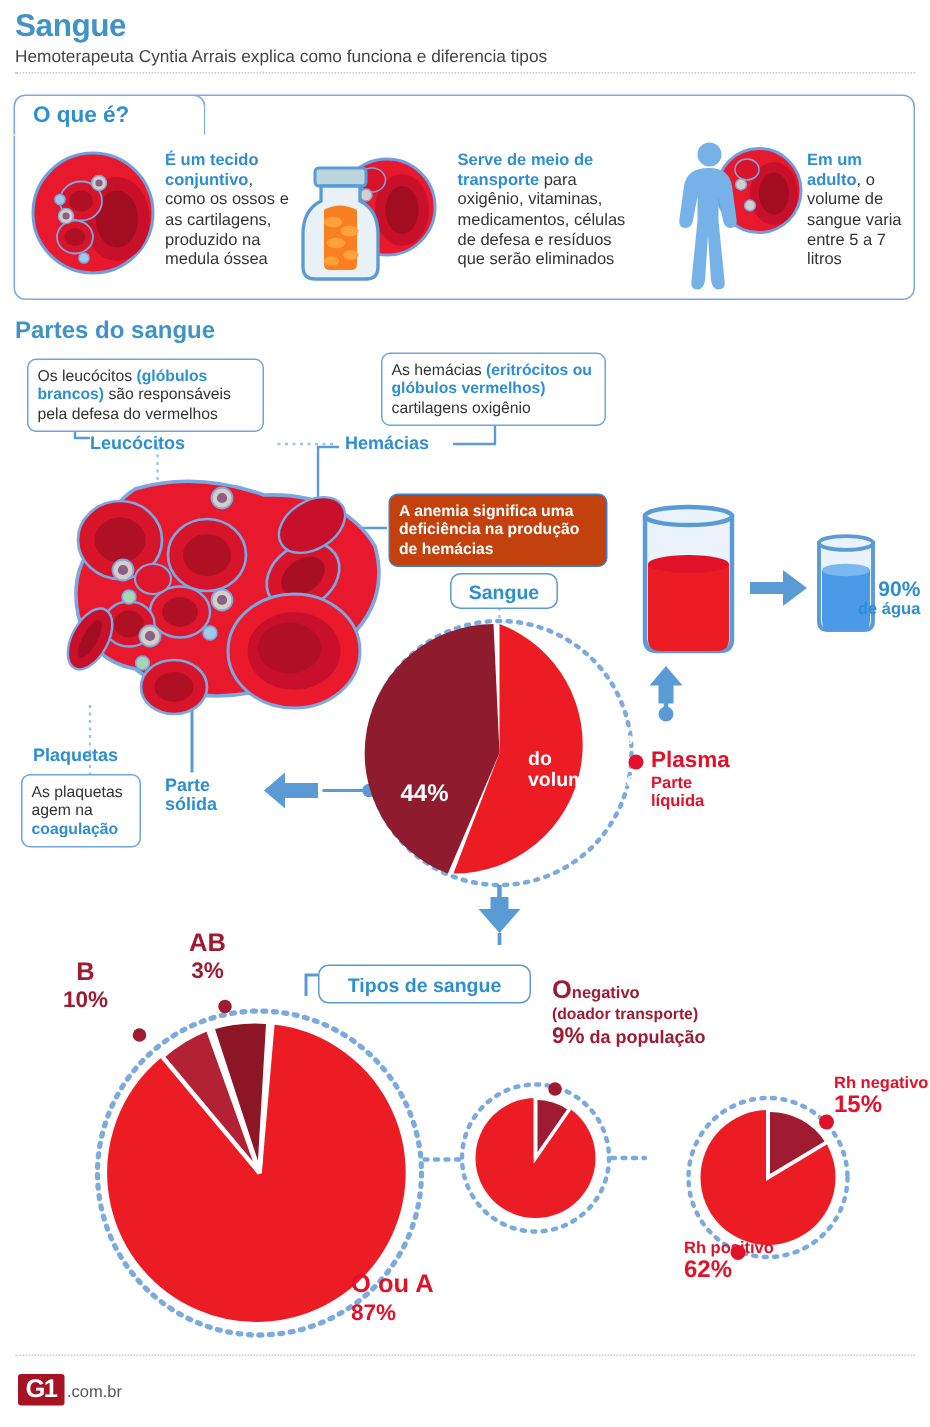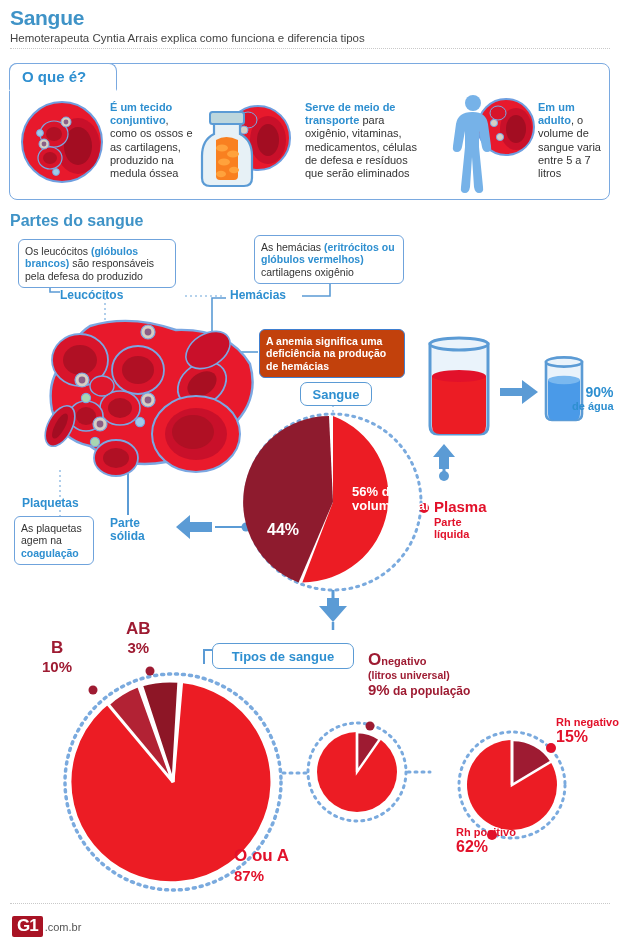--- a/index.html
+++ b/index.html
@@ -18,21 +18,21 @@
   #title { font-size:21px; font-weight:bold; color:#3f93c7; letter-spacing:-0.3px; }
   #subtitle { font-size:11.5px; color:#444; margin-top:2px; }
   .dotrule { border-bottom:1px dotted #c9c9c9; }
 
   
   #box1 {
     left:9px; top:63px; width:601px; height:137px;
     border:1.6px solid #7aa9e0; border-radius:8px; background:#fff;
   }
   #box1-tab {
-    left:9px; top:63px; width:108px; height:28px;
+    left:9px; top:63px; width:128px; height:28px;
     border:1.6px solid #7aa9e0; border-radius:8px 8px 0 0;
     border-bottom:2px solid #fff; background:#fff;
   }
   #box1-tab-label {
     position:absolute; left:12px; top:4px;
     font-size:15px; font-weight:bold; color:#2e8fd0;
   }
   .b1cell { font-size:11px; line-height:13.2px; color:#333; }
   .hl { color:#2e8fd0; font-weight:bold; }
 
@@ -193,21 +193,21 @@
   <circle cx="370" cy="726" r="4.5" fill="#9e1b32"></circle>
 
   <path d="M408 772 h22" stroke="#7aaade" stroke-width="3" stroke-dasharray="2 5" fill="none" stroke-linecap="round"></path>
 
   <circle cx="512" cy="785" r="53" fill="none" stroke="#7aaade" stroke-width="3" stroke-dasharray="2 5" stroke-linecap="round"></circle>
   <circle cx="551" cy="748" r="5" fill="#e2112a"></circle>
   <circle cx="492" cy="835" r="5" fill="#e2112a"></circle>
 </svg>
 
 <div class="abs callout" style="left:18px; top:239px; width:158px;">
-  <span>Os leucócitos </span><span class="hl">(glóbulos brancos)</span><span> são responsáveis pela defesa do produzido</span>
+  <span>Os leucócitos </span><span class="hl">(glóbulos brancos)</span><span> são responsáveis pela defesa do vermelhos</span>
 </div>
 <div class="abs leadlabel" style="left:60px; top:288px;">Leucócitos</div>
 
 <div class="abs callout" style="left:254px; top:235px; width:150px;">
   <span>As hemácias </span><span class="hl">(eritrócitos ou glóbulos vermelhos)</span><span> cartilagens oxigênio</span>
 </div>
 <div class="abs leadlabel" style="left:230px; top:288px;">Hemácias</div>
 
 <div class="abs callout-blue" style="left:259px; top:329px; width:146px;">A anemia significa uma deficiência na produção de hemácias</div>
 
@@ -257,21 +257,21 @@
 
 <div class="abs pill" style="left:300px; top:382px; width:72px; height:24px;">Sangue</div>
 
 <svg class="abs" style="left:245px; top:414px;" width="176" height="176" viewBox="0 0 176 176">
 
   <path d="M88 88 L88 2 A86 86 0 0 1 57.3 168.4 Z" fill="#ec1c24"></path>
 
   <path d="M88 88 L53.6 168.4 A86 86 0 0 1 84 2 Z" fill="#8e1b2e"></path>
 </svg>
 <div class="abs" style="left:352px; top:485px; width:80px; font-size:13px; font-weight:bold; color:#fff; line-height:14px;">
-  <span style="white-space:pre-line;">56% do
+  <span style="white-space:pre-line;margin-left:44px;">56% do
 volume total</span>
 </div>
 <div class="abs" style="left:267px; top:521px; font-size:16px; font-weight:bold; color:#fff;">44%</div>
 
 <div class="abs" style="left:434px; top:498px;">
   <div class="redlabel" style="font-size:15px;">Plasma</div>
   <div class="redlabel" style="font-size:11px; line-height:12px; white-space:pre; margin-top:1px;">Parte
 líquida</div>
 </div>
 
@@ -320,21 +320,21 @@
 
 <svg class="abs" style="left:316px; top:731px;" width="82" height="82" viewBox="0 0 82 82">
   <circle cx="41" cy="41" r="40" fill="#ec1c24"></circle>
   <path d="M41 41 L41 1 A40 40 0 0 1 63.8 8.2 Z" fill="#9e1b32" stroke="#ffffff" stroke-width="2.4"></path>
   <path d="M41 41 L41 1" stroke="#ffffff" stroke-width="2.4"></path>
 </svg>
 <div class="abs" style="left:368px; top:652px; width:160px;">
   <div style="line-height:15px;">
     <span class="darkred" style="font-size:17px;">O</span><span class="darkred" style="font-size:11px;">negativo</span>
   </div>
-  <div class="darkred" style="font-size:10.5px; line-height:12px;">(litros universal)</div>
+  <div class="darkred" style="font-size:10.5px; line-height:12px;">(doador transporte)</div>
   <div style="line-height:16px; margin-top:1px;">
     <span class="darkred" style="font-size:15px;">9</span><span class="darkred" style="font-size:15px;">%</span><span class="darkred" style="font-size:12px;"> da população</span>
   </div>
 </div>
 
 <svg class="abs" style="left:466px; top:739px;" width="92" height="92" viewBox="0 0 92 92">
   <circle cx="46" cy="46" r="45" fill="#ec1c24"></circle>
   <path d="M46 46 L46 1 A45 45 0 0 1 85.6 22.3 Z" fill="#9e1b32" stroke="#ffffff" stroke-width="2.6"></path>
   <path d="M46 46 L46 1" stroke="#ffffff" stroke-width="2.6"></path>
 </svg>

